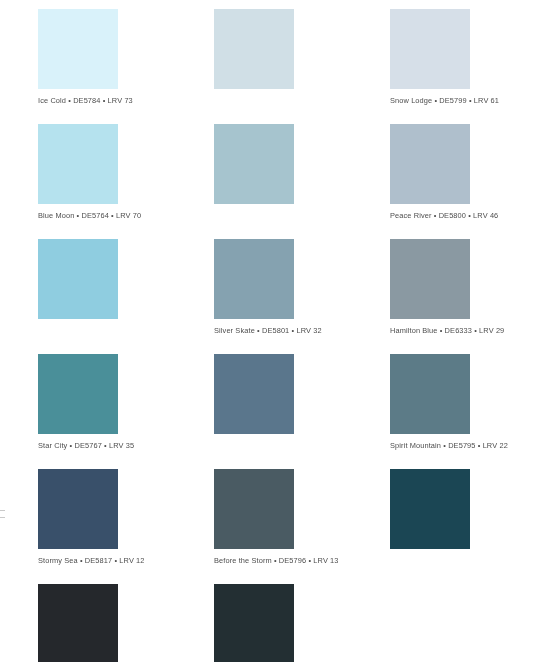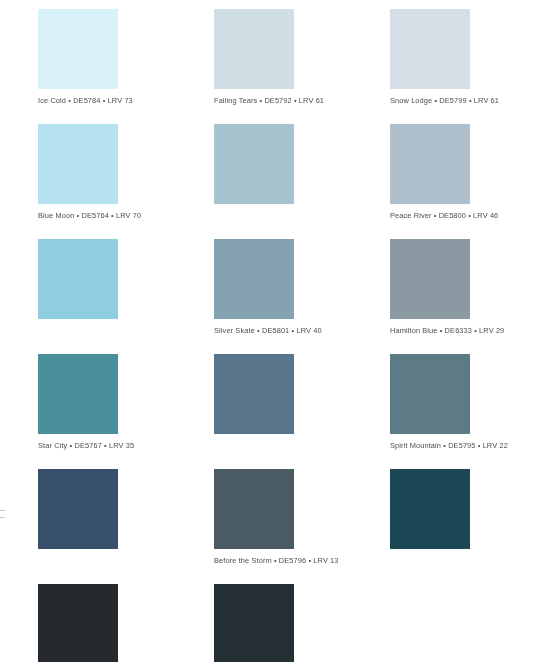--- a/index.html
+++ b/index.html
@@ -74,21 +74,20 @@
 <div class="palette-sheet">
   <div class="edge-tick tick-a"></div>
   <div class="edge-tick tick-b"></div>
   <div class="swatch-grid">
       <div class="swatch-cell">
         <div class="swatch-chip" style="background: rgb(217, 242, 250);"></div>
         <div class="swatch-caption">Ice Cold • DE5784 • LRV 73</div>
       </div>
       <div class="swatch-cell">
         <div class="swatch-chip" style="background: rgb(208, 223, 230);"></div>
-        <div class="swatch-caption">Falling Tears • DE5792 • LRV 61</div>
       </div>
       <div class="swatch-cell">
         <div class="swatch-chip" style="background: rgb(214, 223, 232);"></div>
         <div class="swatch-caption">Snow Lodge • DE5799 • LRV 61</div>
       </div>
       <div class="swatch-cell">
         <div class="swatch-chip" style="background: rgb(181, 226, 238);"></div>
         <div class="swatch-caption">Blue Moon • DE5764 • LRV 70</div>
       </div>
       <div class="swatch-cell">
@@ -96,39 +95,40 @@
       </div>
       <div class="swatch-cell">
         <div class="swatch-chip" style="background: rgb(175, 191, 204);"></div>
         <div class="swatch-caption">Peace River • DE5800 • LRV 46</div>
       </div>
       <div class="swatch-cell">
         <div class="swatch-chip" style="background: rgb(143, 205, 224);"></div>
       </div>
       <div class="swatch-cell">
         <div class="swatch-chip" style="background: rgb(133, 162, 176);"></div>
-        <div class="swatch-caption">Silver Skate • DE5801 • LRV 40</div>
+        <div class="swatch-caption">Silver Skate • DE5801 • LRV 32</div>
       </div>
       <div class="swatch-cell">
         <div class="swatch-chip" style="background: rgb(138, 153, 162);"></div>
         <div class="swatch-caption">Hamilton Blue • DE6333 • LRV 29</div>
       </div>
       <div class="swatch-cell">
         <div class="swatch-chip" style="background: rgb(74, 143, 153);"></div>
         <div class="swatch-caption">Star City • DE5767 • LRV 35</div>
       </div>
       <div class="swatch-cell">
         <div class="swatch-chip" style="background: rgb(90, 118, 140);"></div>
       </div>
       <div class="swatch-cell">
         <div class="swatch-chip" style="background: rgb(92, 123, 135);"></div>
         <div class="swatch-caption">Spirit Mountain • DE5795 • LRV 22</div>
       </div>
       <div class="swatch-cell">
         <div class="swatch-chip" style="background: rgb(57, 80, 106);"></div>
+        <div class="swatch-caption">Stormy Sea • DE5817 • LRV 12</div>
       </div>
       <div class="swatch-cell">
         <div class="swatch-chip" style="background: rgb(74, 91, 99);"></div>
         <div class="swatch-caption">Before the Storm • DE5796 • LRV 13</div>
       </div>
       <div class="swatch-cell">
         <div class="swatch-chip" style="background: rgb(27, 70, 84);"></div>
       </div>
       <div class="swatch-cell">
         <div class="swatch-chip" style="background: rgb(37, 40, 44);"></div>

